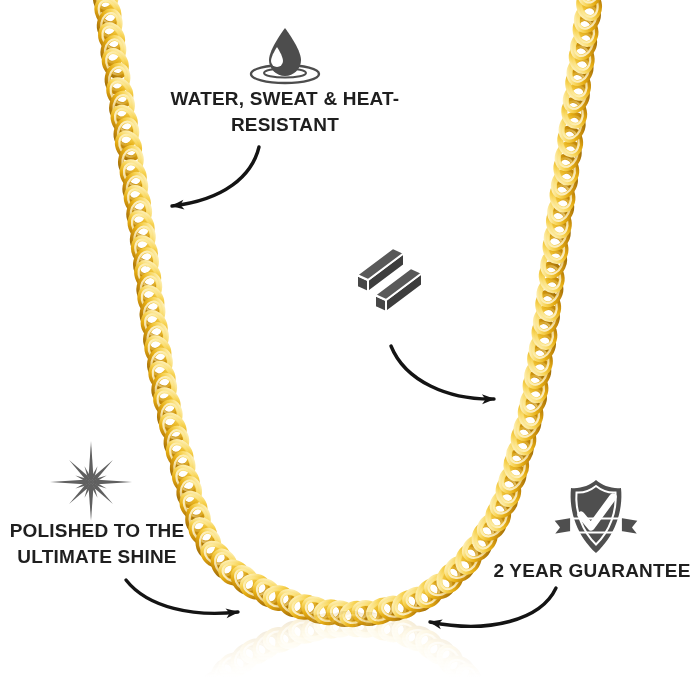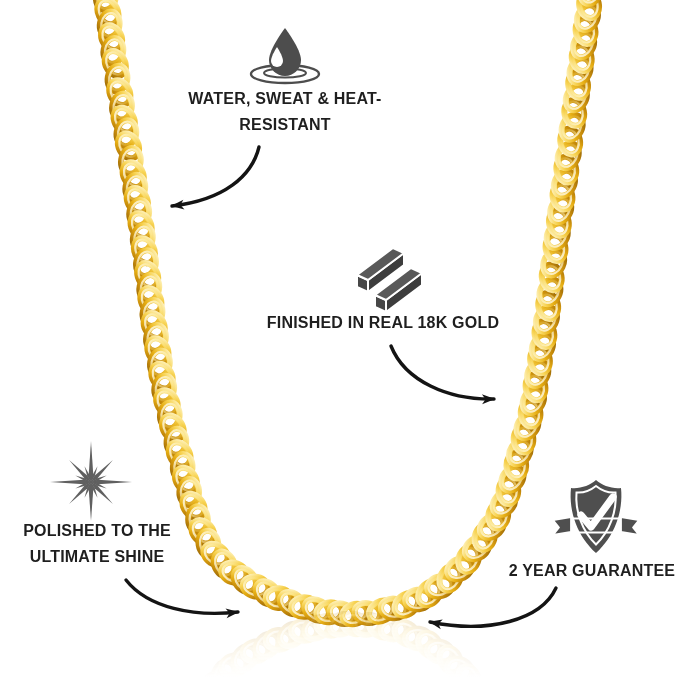--- a/index.html
+++ b/index.html
@@ -2,21 +2,21 @@
 <html><head>
 <meta charset="utf-8">
 <style>
   html,body{margin:0;padding:0;background:#fff;}
   .stage{
     position:relative;width:700px;height:700px;background:#ffffff;
     overflow:hidden;font-family:"Liberation Sans",sans-serif;
   }
   .abs{position:absolute;}
   .callout-label{
-    position:absolute;font-weight:bold;font-size:16px;line-height:26px;
+    position:absolute;font-weight:bold;font-size:19px;line-height:26px;
     color:#1f1f1f;text-align:center;letter-spacing:.2px;
   }
 </style>
 </head>
 <body>
 
 <div class="stage">
 
   <svg class="abs" style="left:0;top:0" width="700" height="700" viewBox="0 0 700 700">
     <defs>
@@ -289,21 +289,20 @@
   <svg class="abs" style="left:352px;top:243px" width="84" height="72" viewBox="0 0 84 72">
     <g stroke="#ffffff" stroke-width="2" stroke-linejoin="round">
       <polygon points="16,37 52,10 52,22 16,49" fill="#3d3d3d"></polygon>
       <polygon points="5,32 16,37 16,49 5,44" fill="#474747"></polygon>
       <polygon points="5,32 41,5 52,10 16,37" fill="#595959"></polygon>
       <polygon points="34,57 70,30 70,42 34,69" fill="#3d3d3d"></polygon>
       <polygon points="23,52 34,57 34,69 23,64" fill="#474747"></polygon>
       <polygon points="23,52 59,25 70,30 34,57" fill="#595959"></polygon>
     </g>
   </svg>
-  <div class="callout-label" style="left:233px;top:310px;width:300px">FINISHED IN REAL 18K GOLD</div>
 
   <svg class="abs" style="left:47px;top:437px" width="88" height="88" viewBox="0 0 88 88">
     <g id="sparkle-g" fill="#606060">
         <polygon points="0,1 2.3,-7 0,-41 -2.3,-7" transform="translate(44,45) rotate(0)"></polygon>
         <polygon points="0,1 2.3,-7 0,-39 -2.3,-7" transform="translate(44,45) rotate(180)"></polygon>
         <polygon points="0,1 2.3,-7 0,-41 -2.3,-7" transform="translate(44,45) rotate(90)"></polygon>
         <polygon points="0,1 2.3,-7 0,-41 -2.3,-7" transform="translate(44,45) rotate(270)"></polygon>
         <polygon points="0,1 2,-7 0,-31 -2,-7" transform="translate(44,45) rotate(45)"></polygon>
         <polygon points="0,1 2,-7 0,-31 -2,-7" transform="translate(44,45) rotate(135)"></polygon>
         <polygon points="0,1 2,-7 0,-31 -2,-7" transform="translate(44,45) rotate(225)"></polygon>

